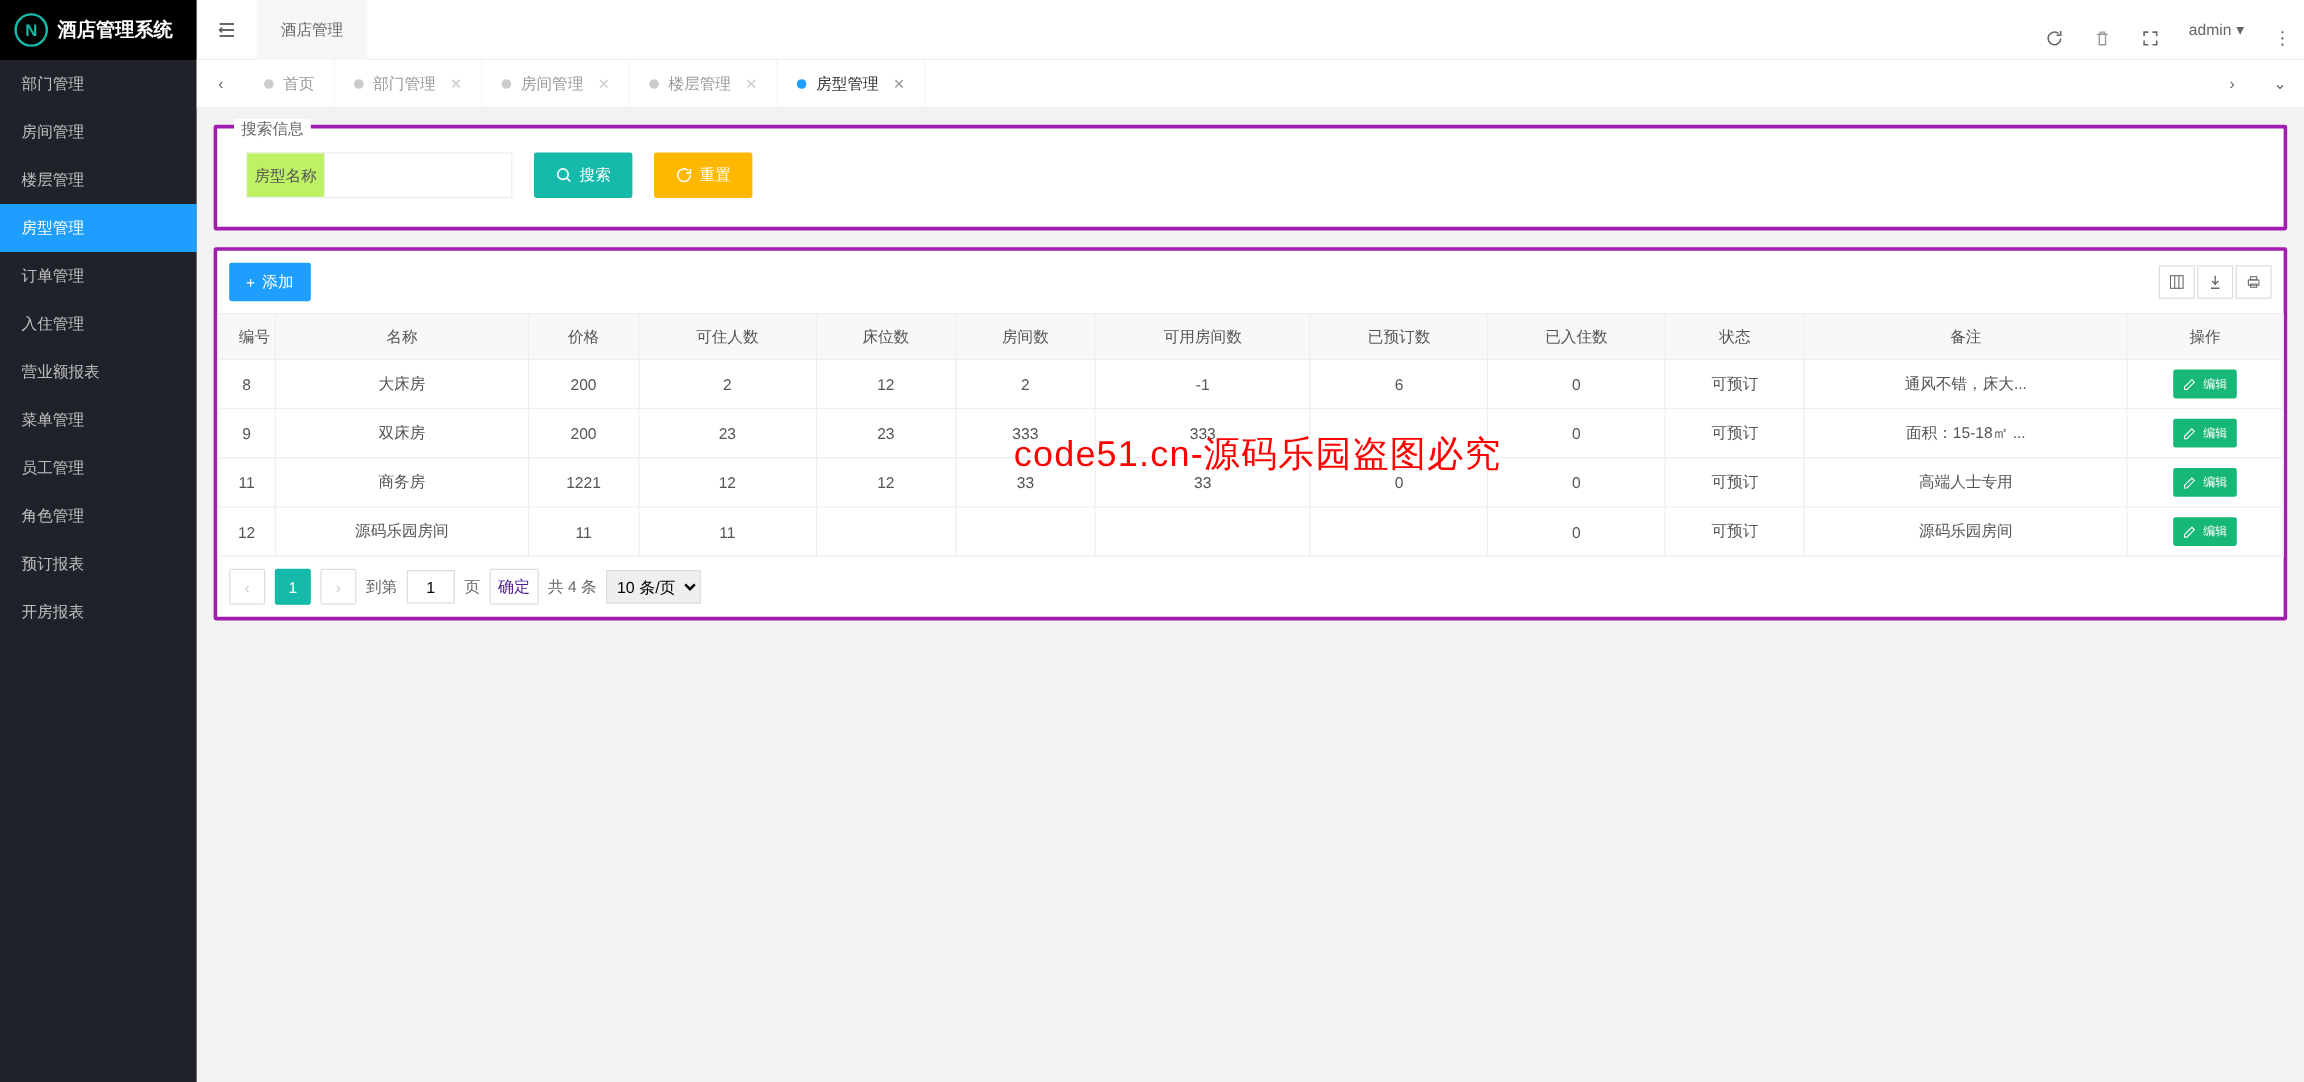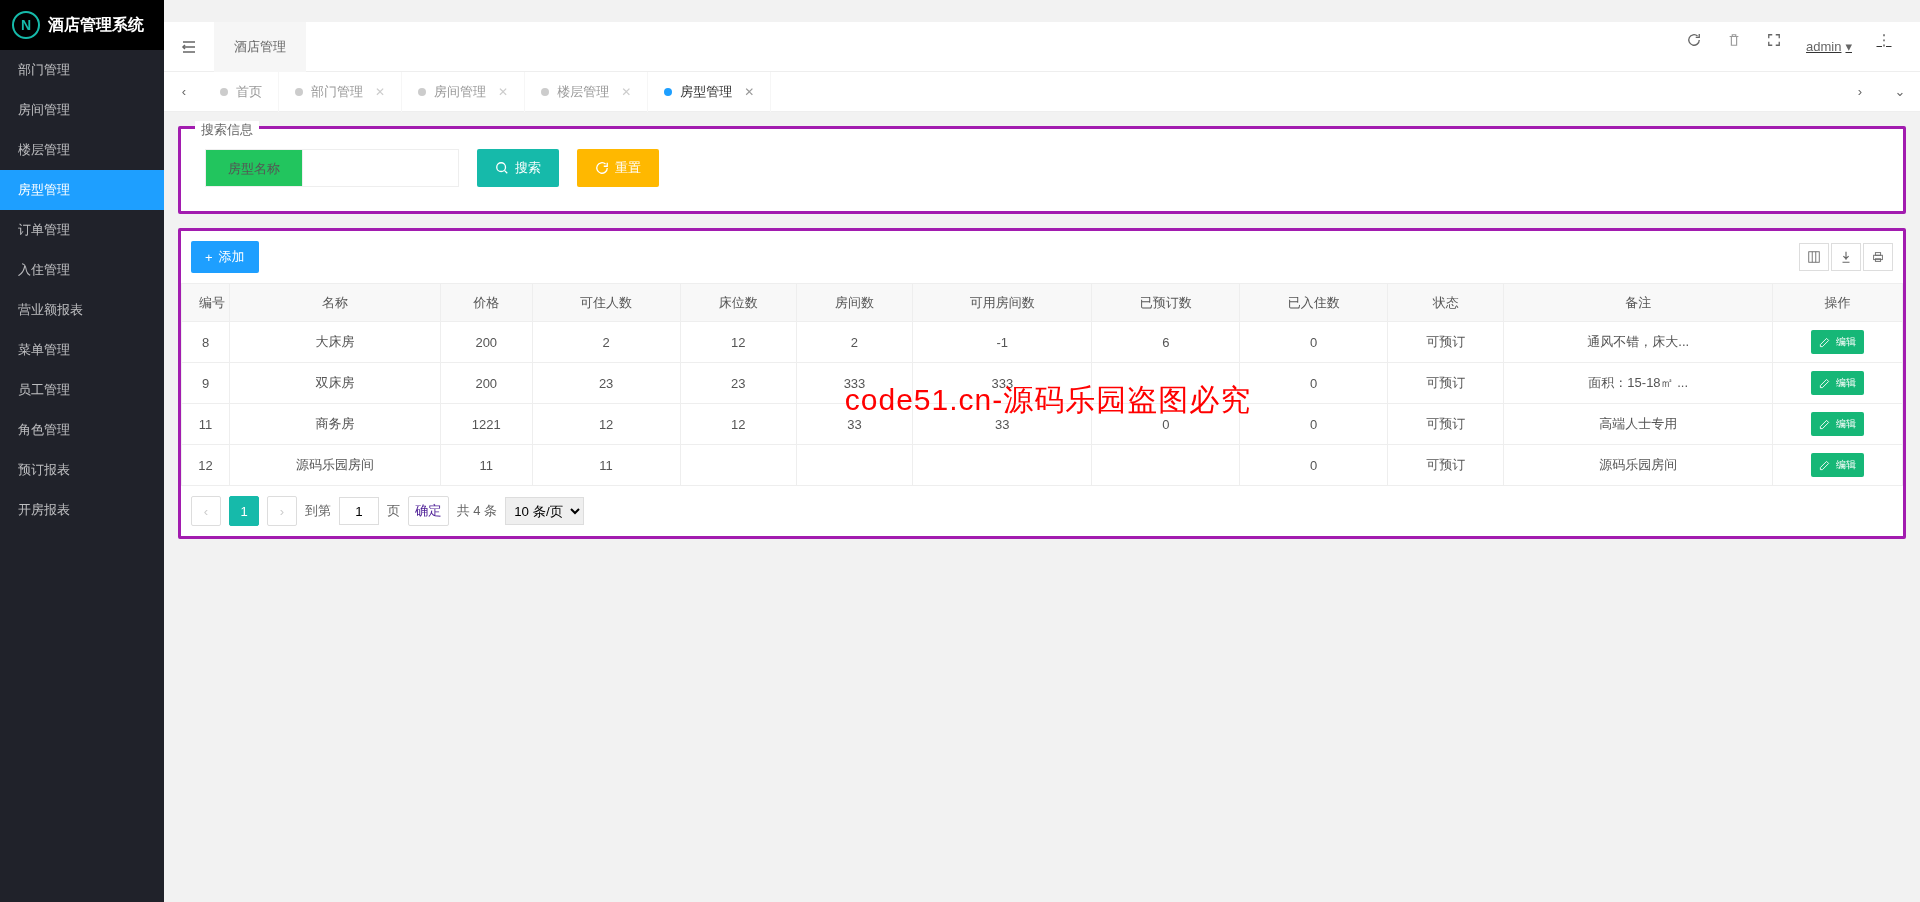--- a/index.html
+++ b/index.html
@@ -9,47 +9,47 @@
 
 .sidebar { width: 164px; background: #20222a; color: #fff; flex-shrink: 0; }
 .logo { height: 50px; display: flex; align-items: center; padding: 0 12px; background: #000; gap: 8px; }
 .logo-icon { width: 28px; height: 28px; border-radius: 50%; border: 2px solid #16baaa; display: flex; align-items: center; justify-content: center; color: #16baaa; font-weight: bold; font-size: 14px; }
 .logo-text { font-size: 16px; font-weight: bold; }
 .nav { list-style: none; }
 .nav-item { height: 40px; line-height: 40px; padding: 0 18px; cursor: pointer; color: rgba(255,255,255,0.7); font-size: 13px; }
 .nav-item.active { background: #1e9fff; color: #fff; }
 
 
-.main { flex: 1; display: flex; flex-direction: column; background: #f2f2f2; min-width: 0; margin-top: 22px; }
+.main { flex: 1; display: flex; flex-direction: column; background: #f2f2f2; min-width: 0; }
 .header { height: 50px; background: #fff; display: flex; align-items: center; border-bottom: 1px solid #eee; }
 .header-left { display: flex; align-items: center; }
 .menu-toggle { width: 50px; height: 50px; display: flex; align-items: center; justify-content: center; cursor: pointer; font-size: 16px; }
 .breadcrumb-item { padding: 0 20px; height: 50px; line-height: 50px; background: #f6f6f6; color: #666; }
-.header-right { margin-left: auto; display: flex; align-items: flex-start; gap: 4px; padding-right: 18px; text-decoration: underline; }
+.header-right { margin-left: auto; display: flex; align-items: flex-end; gap: 4px; padding-right: 0; }
 .header-icon { width: 36px; height: 36px; display: flex; align-items: center; justify-content: center; cursor: pointer; color: #666; font-size: 15px; }
 .user-menu { padding: 0 10px; height: 50px; display: flex; align-items: center; cursor: pointer; color: #666; gap: 4px; }
 
 
 .tabs { height: 40px; background: #fff; display: flex; align-items: center; border-bottom: 1px solid #eee; position: relative; }
 .tab-nav { width: 40px; height: 40px; display: flex; align-items: center; justify-content: center; cursor: pointer; color: #666; }
 .tabs-body { flex: 1; display: flex; overflow: hidden; }
 .tab { height: 40px; padding: 0 16px; display: flex; align-items: center; gap: 8px; cursor: pointer; color: #999; border-right: 1px solid #f6f6f6; font-size: 13px; }
 .tab-dot { width: 8px; height: 8px; border-radius: 50%; background: #ccc; }
 .tab.active { color: #333; }
 .tab.active .tab-dot { background: #1e9fff; }
 .tab-close { font-size: 12px; color: #ccc; margin-left: 4px; }
 .tab.active .tab-close { color: #999; }
 
 
 .content { flex: 1; padding: 14px; overflow: auto; position: relative; }
 .card { background: #fff; border: 3px solid #a21caf; border-radius: 2px; margin-bottom: 14px; }
 .search-card { padding: 20px 24px 24px; position: relative; }
 .search-legend { position: absolute; top: -8px; left: 14px; background: #fff; padding: 0 6px; color: #666; font-size: 13px; }
 .search-row { display: flex; align-items: center; gap: 18px; }
-.search-label { padding: 0 22px; height: 38px; line-height: 38px; background: #22c55e; border: 1px solid #eee; color: #555; font-size: 13px; }
+.search-label { padding: 0 6px; height: 38px; line-height: 38px; background: #bef264; border: 1px solid #eee; color: #555; font-size: 13px; }
 .search-input { width: 156px; height: 38px; border: 1px solid #eee; padding: 0 10px; border-left: none; margin-left: -18px; }
 .btn { height: 38px; padding: 0 18px; border: none; border-radius: 2px; cursor: pointer; display: inline-flex; align-items: center; gap: 6px; font-size: 13px; color: #fff; }
 .btn-teal { background: #16baaa; }
 .btn-orange { background: #ffb800; }
 .btn-blue { background: #1e9fff; }
 .btn-green-sm { background: #16b777; height: 24px; padding: 0 8px; font-size: 10px; border-radius: 2px; }
 
 
 .table-card { padding: 0; }
 .toolbar { padding: 10px; display: flex; align-items: center; justify-content: space-between; }

